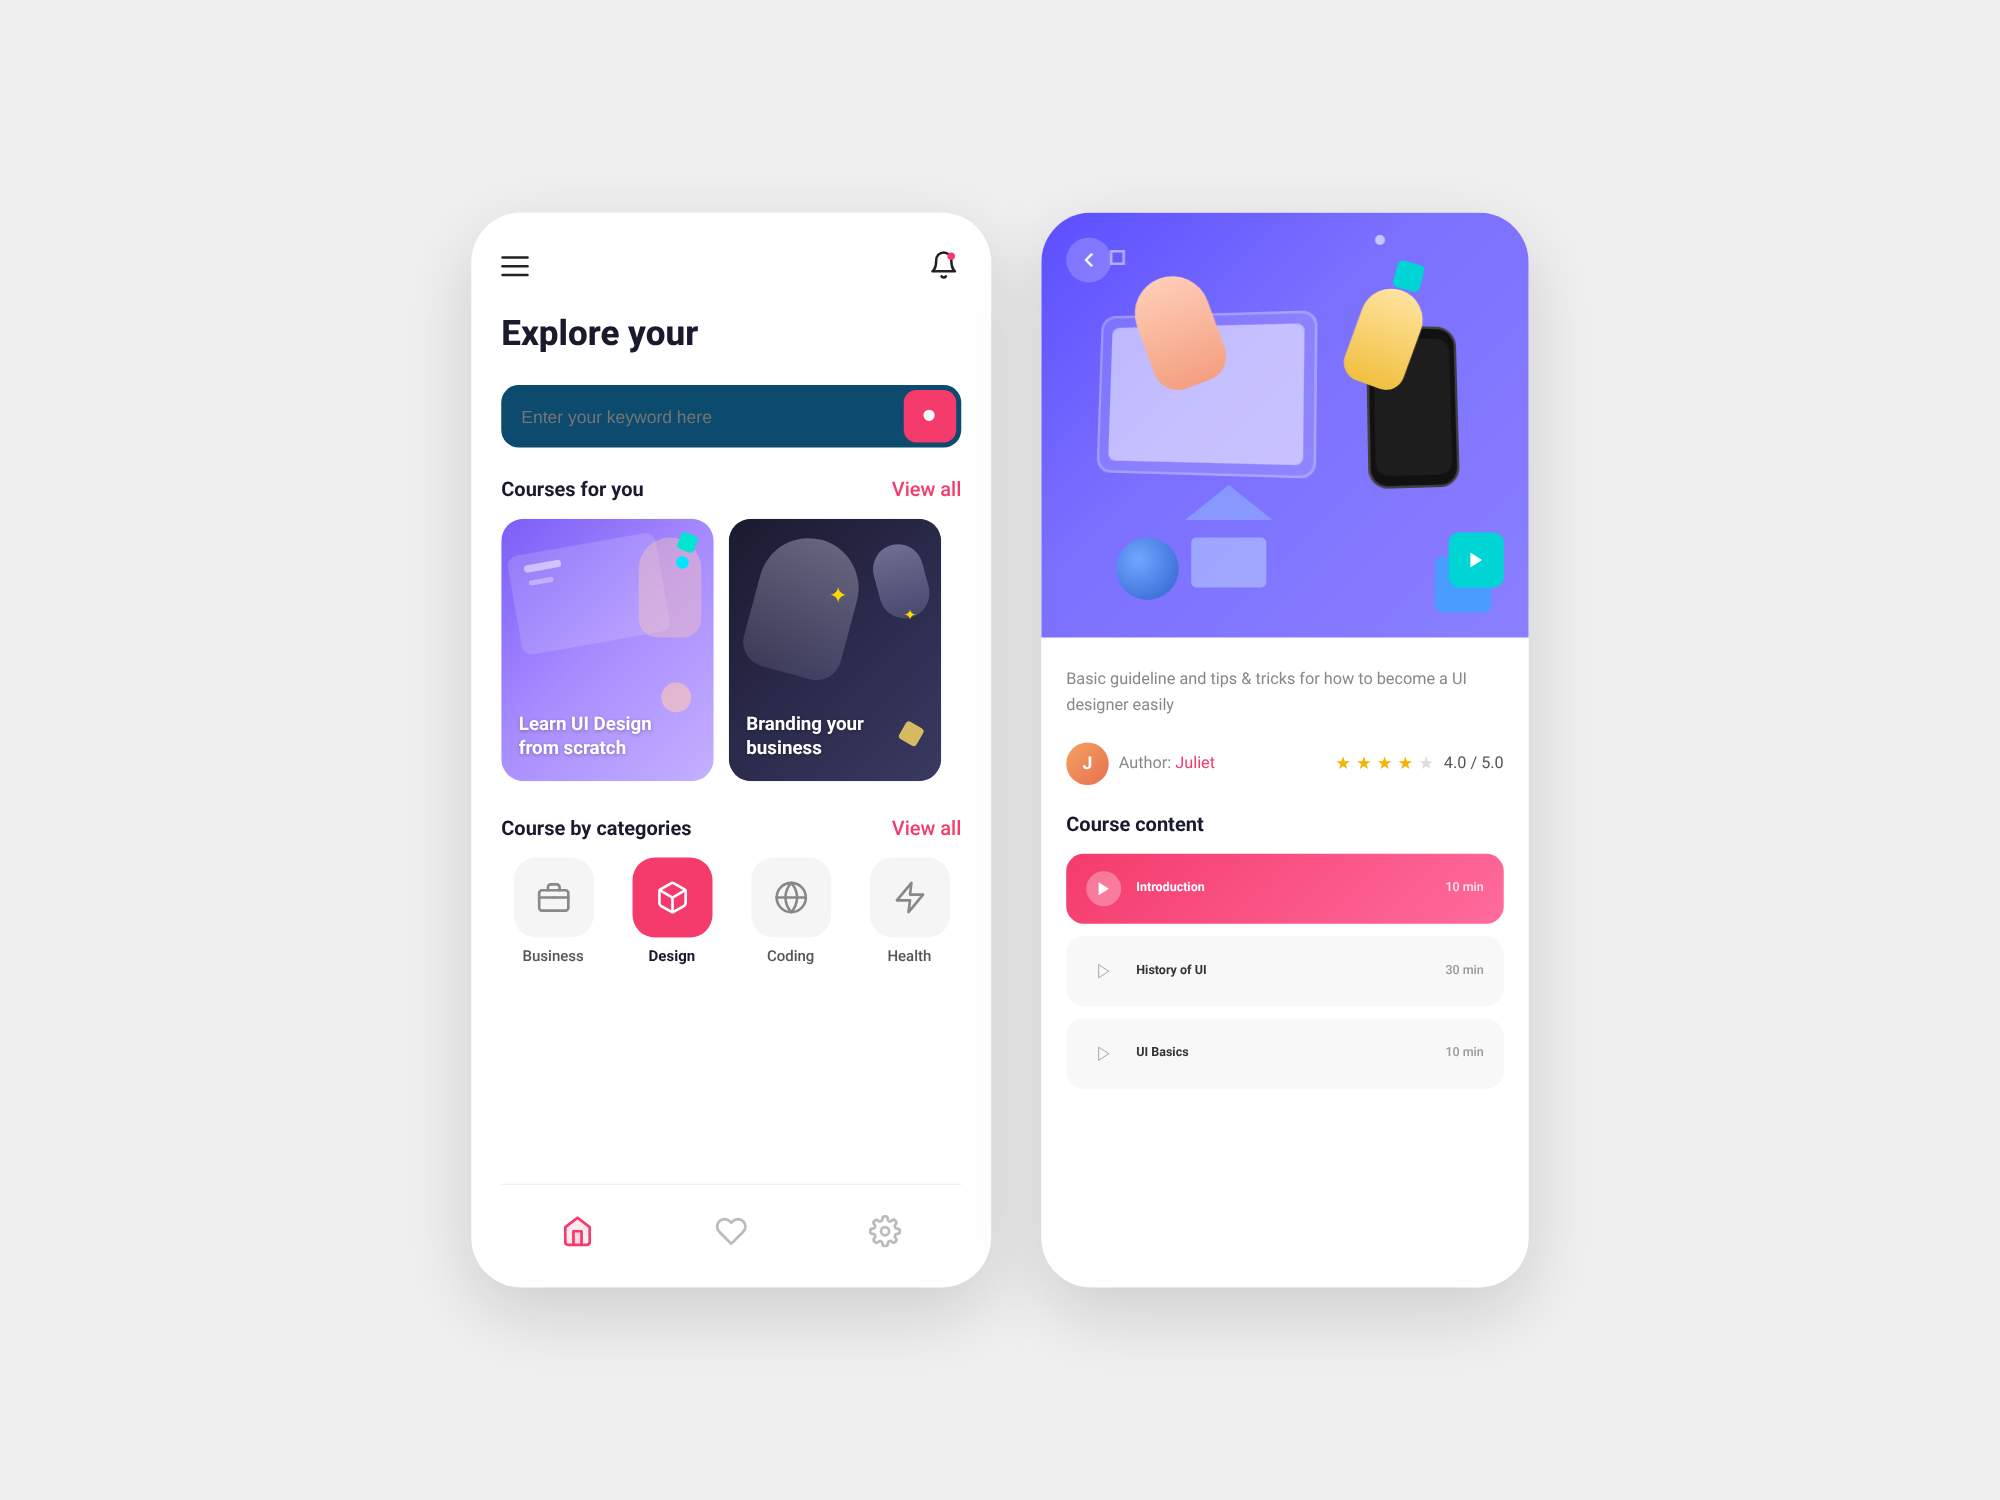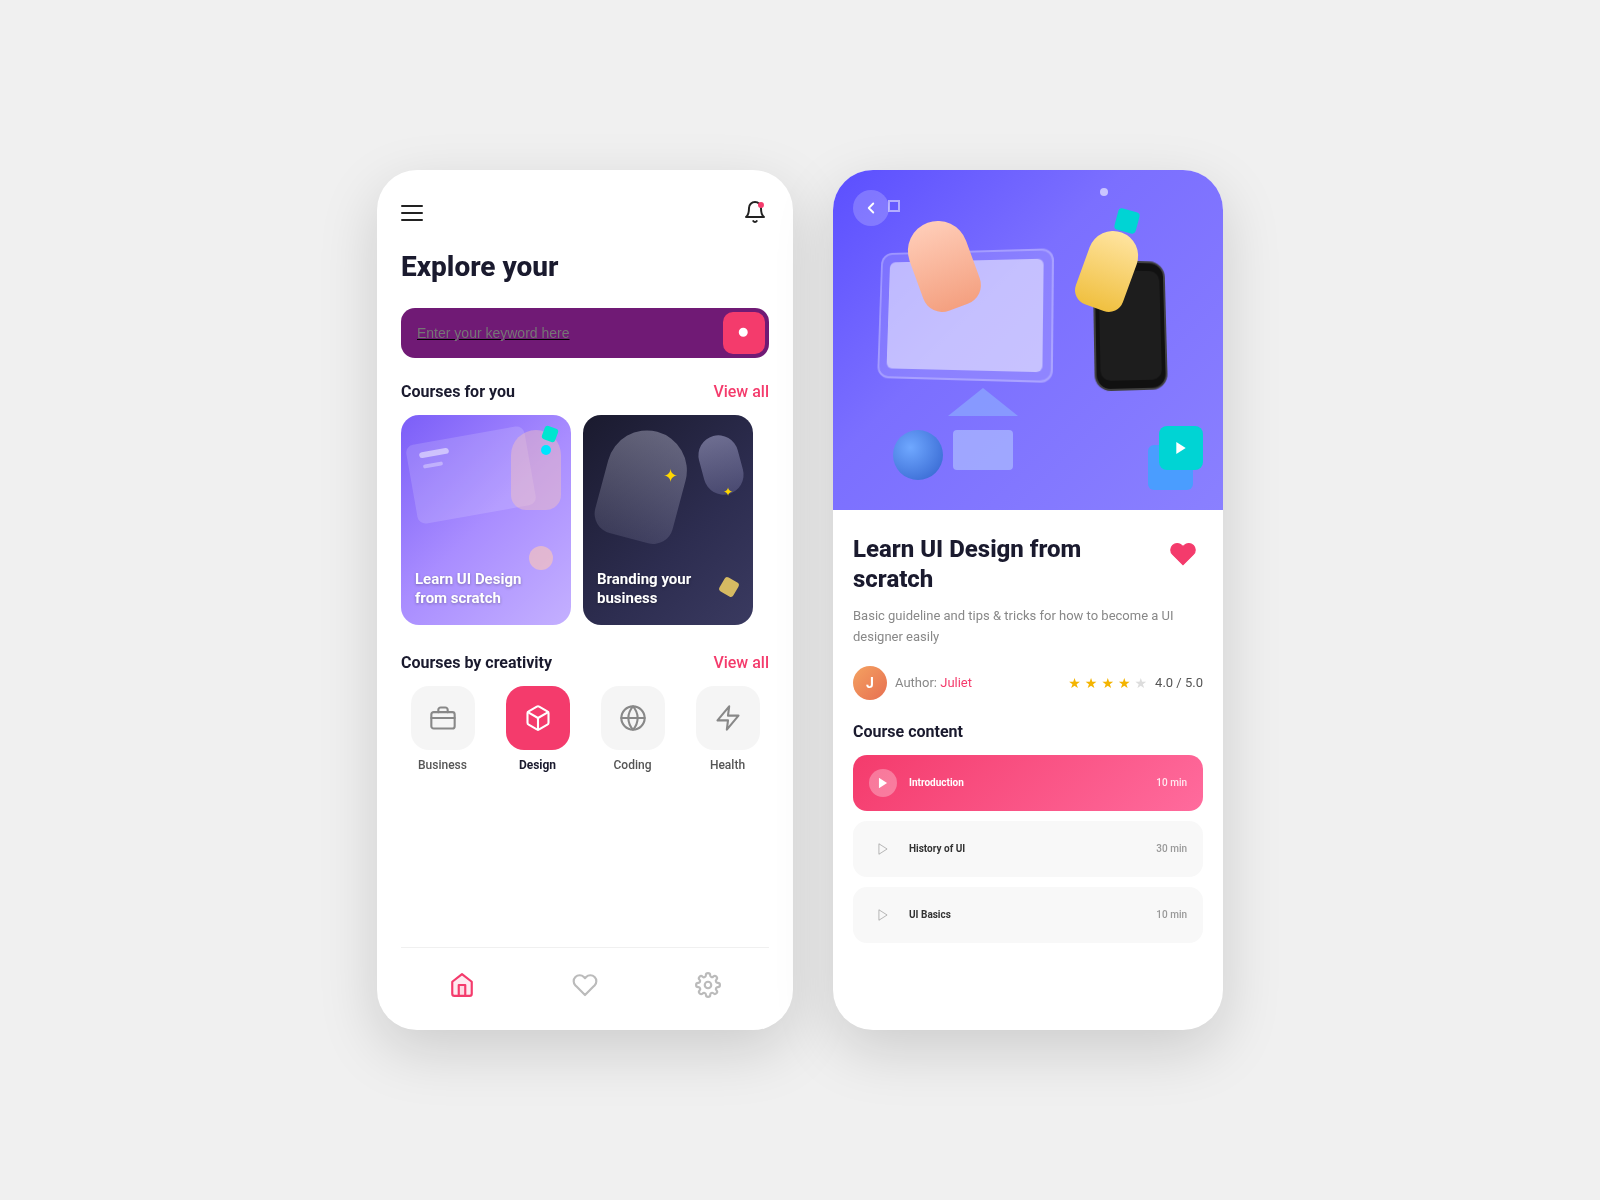--- a/index.html
+++ b/index.html
@@ -76,25 +76,24 @@
       color: #f43b6c;
       font-size: 28px;
       font-weight: 800;
     }
 
     .search-bar {
       display: flex;
       align-items: center;
       margin-top: 20px;
       margin-bottom: 24px;
-      background: #701a75;
+      background: #0c4a6e;
       border-radius: 14px;
       padding: 4px 4px 4px 16px;
       gap: 8px;
-      text-decoration: underline;
     }
     .search-input {
       flex: 1;
       border: none;
       background: transparent;
       font-size: 14px;
       color: #999;
       outline: none;
     }
     .search-btn {
@@ -635,21 +634,21 @@
       <span class="sparkle-star" style="top:70px;right:20px;font-size:12px;">✦</span>
       <div style="position:absolute;bottom:30px;right:16px;width:16px;height:16px;background:rgba(255,220,100,0.8);border-radius:3px;transform:rotate(30deg);z-index:2;"></div>
       <div class="card-label">
         <span>Branding your</span><br>
         <span>business</span>
       </div>
     </div>
   </div>
 
   <div class="section-header">
-    <span class="section-title">Courses by creativity</span>
+    <span class="section-title">Course by categories</span>
     <span class="view-all">View all</span>
   </div>
 
   <div class="categories-grid">
 
     <div class="category-item">
       <div class="category-icon-box">
         <svg viewBox="0 0 24 24" fill="none" stroke-width="1.8" stroke-linecap="round" stroke-linejoin="round">
           <rect x="2" y="7" width="20" height="14" rx="2"></rect>
           <path d="M16 7V5a2 2 0 0 0-2-2h-4a2 2 0 0 0-2 2v2"></path>
@@ -752,28 +751,20 @@
             <polygon points="5 3 19 12 5 21 5 3"></polygon>
           </svg>
       </div>
 
       <div style="position:absolute;top:30px;left:55px;width:12px;height:12px;border:2px solid rgba(255,255,255,0.5);border-radius:50;"></div>
       <div style="position:absolute;top:18px;right:115px;width:8px;height:8px;background:rgba(255,255,255,0.6);border-radius:50%;"></div>
     </div>
   </div>
 
   <div class="course-detail">
-    <div class="course-detail-header">
-      <h2 class="course-detail-title">Learn UI Design from scratch</h2>
-      <div class="heart-btn">
-        <svg viewBox="0 0 24 24">
-          <path d="M20.84 4.61a5.5 5.5 0 0 0-7.78 0L12 5.67l-1.06-1.06a5.5 5.5 0 0 0-7.78 7.78l1.06 1.06L12 21.23l7.78-7.78 1.06-1.06a5.5 5.5 0 0 0 0-7.78z"></path>
-        </svg>
-      </div>
-    </div>
 
     <p class="course-desc">Basic guideline and tips &amp; tricks for how to become a UI designer easily</p>
 
     <div class="author-rating-row">
       <div class="author-info">
         <div class="author-avatar">J</div>
         <span class="author-text">
           <span>Author:</span>
           <span class="author-name">Juliet</span>
         </span>

